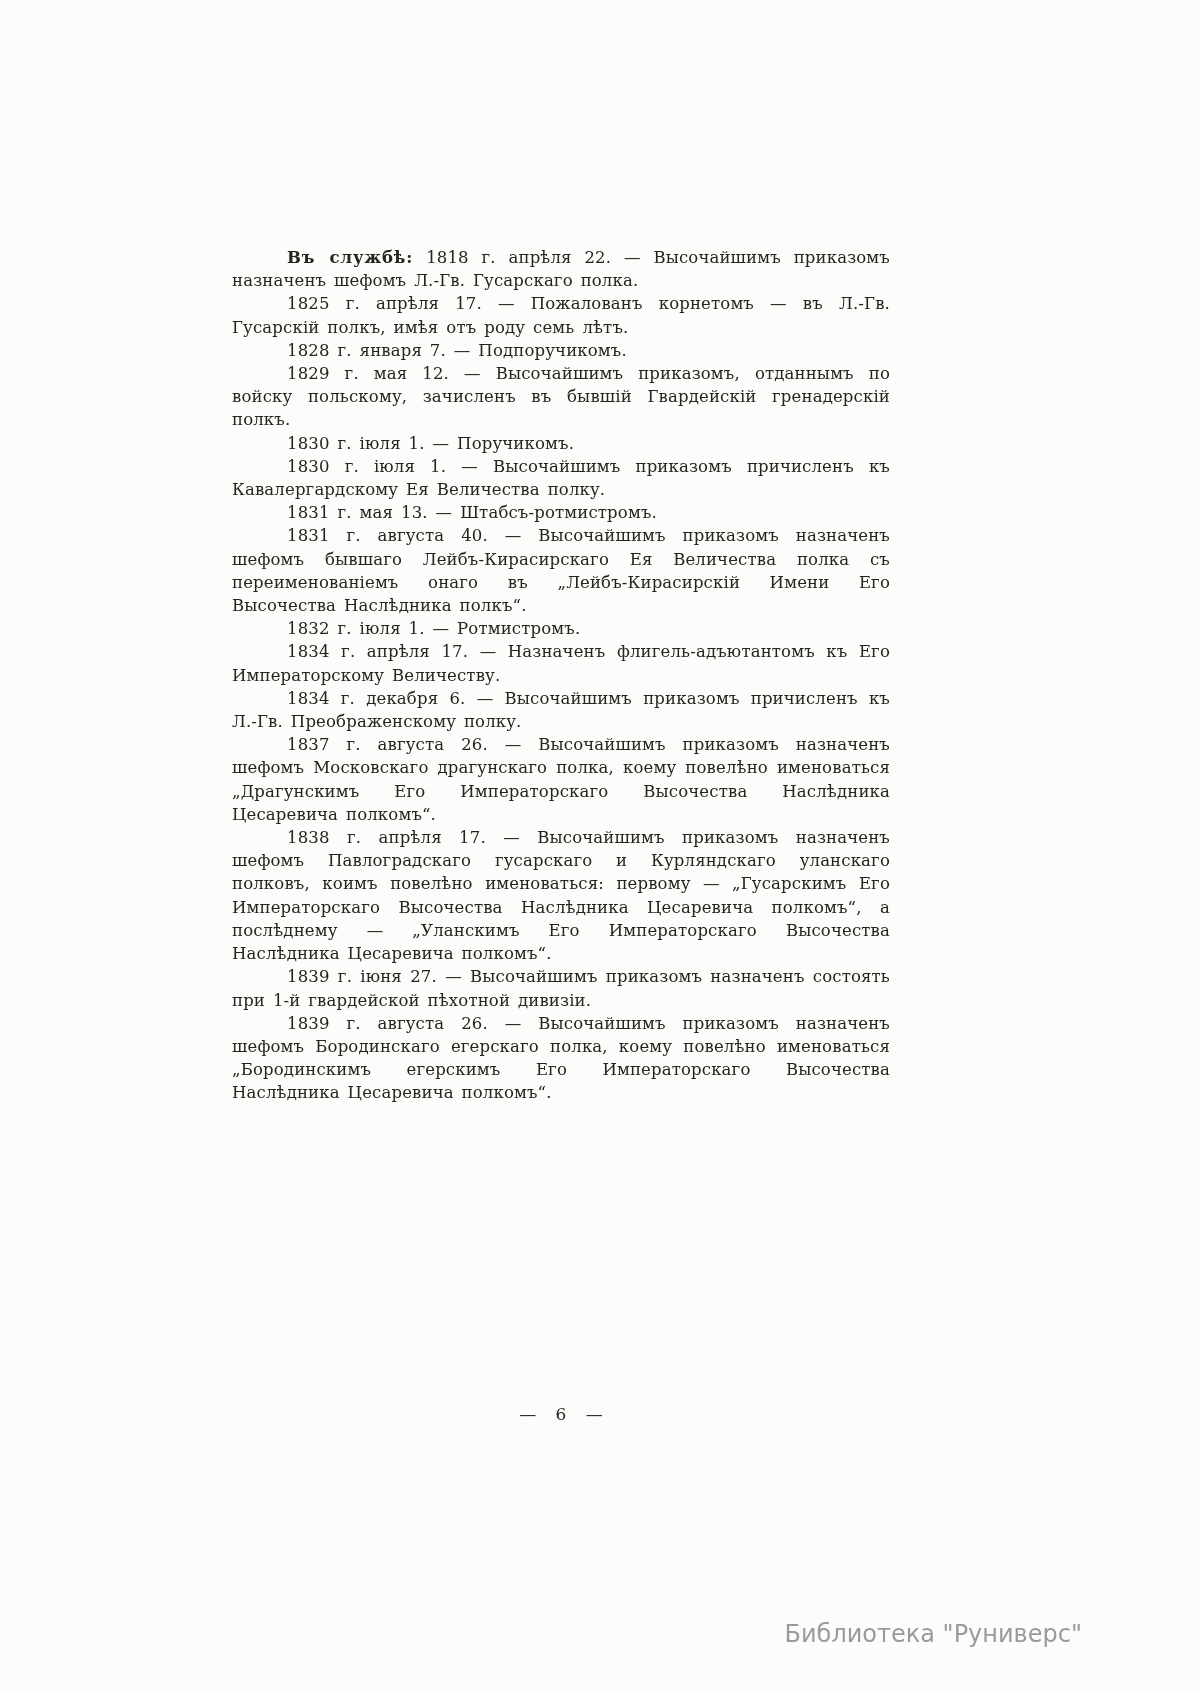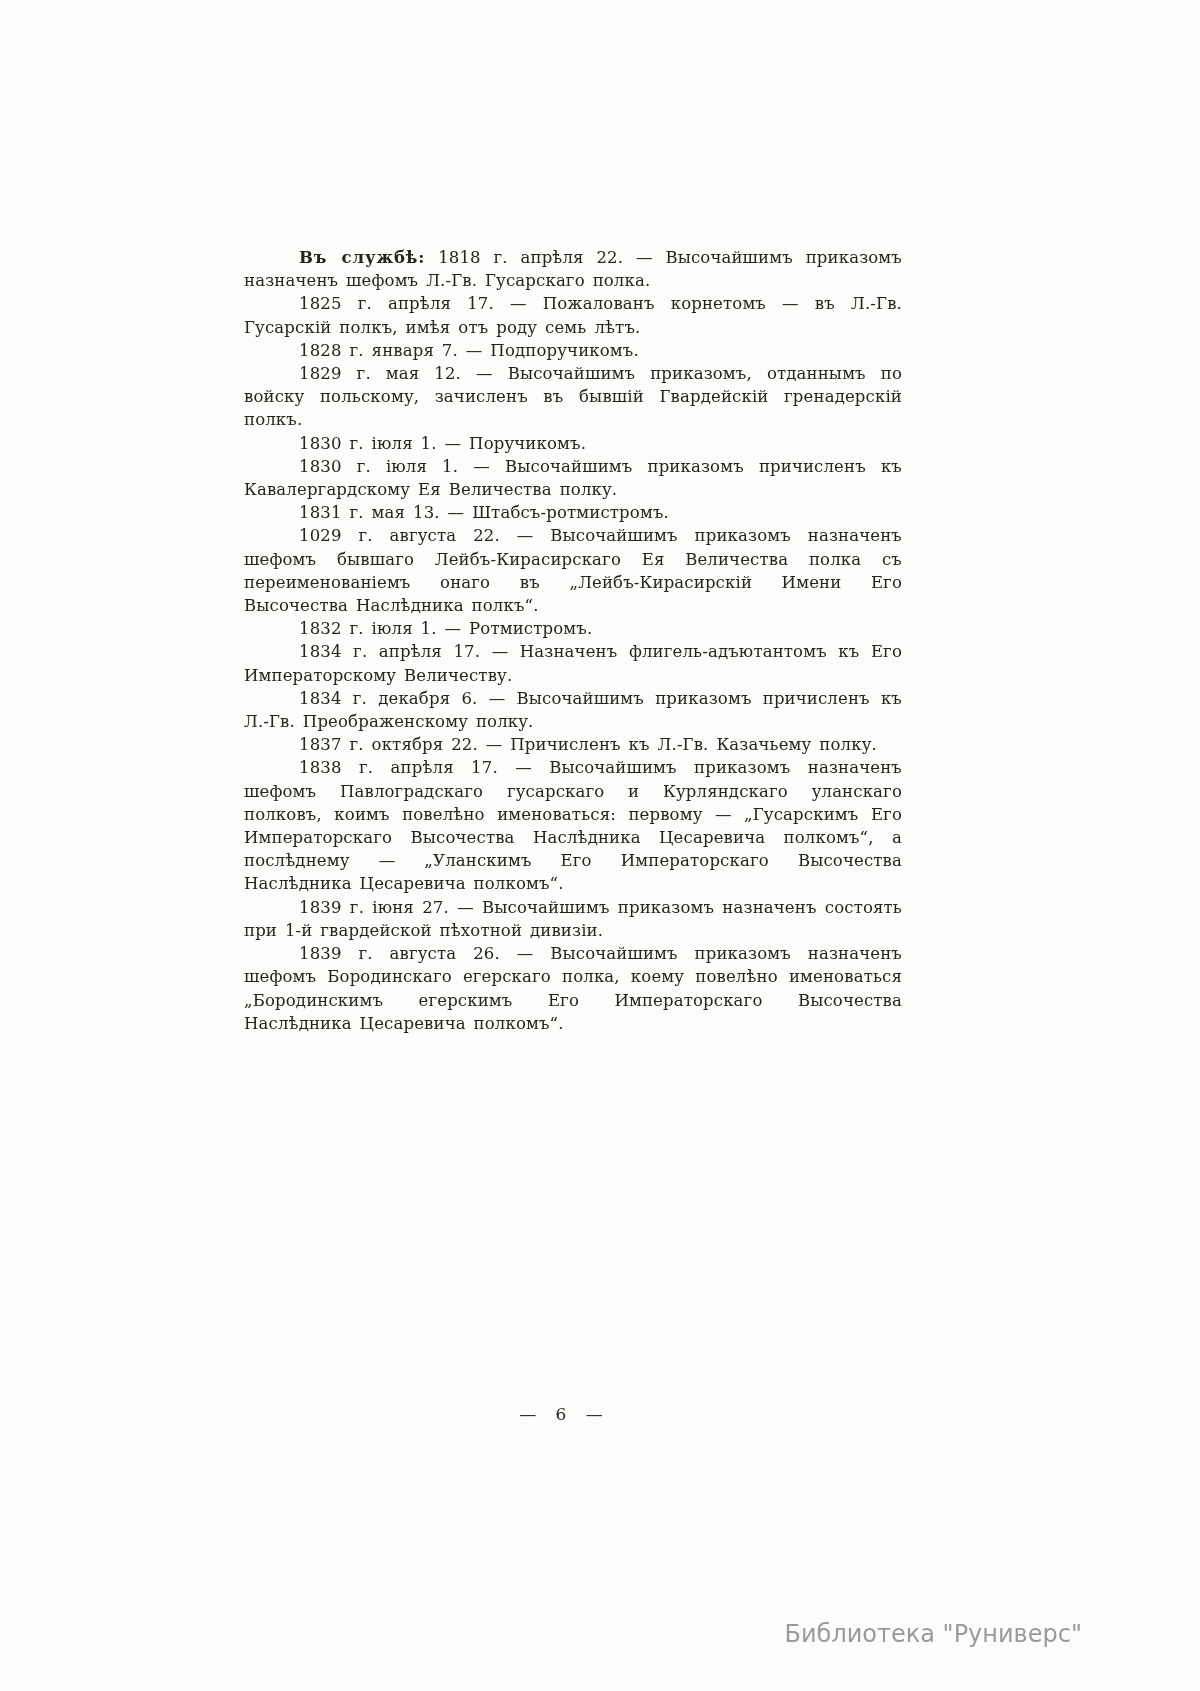--- a/index.html
+++ b/index.html
@@ -11,21 +11,21 @@
     background: #fbfbf9;
     overflow: hidden;
   }
   .page {
     position: absolute;
     inset: 0;
     background: #fcfcfa;
   }
   .doc-body {
     position: absolute;
-    left: 244px;
+    left: 232px;
     top: 246px;
     width: 658px;
     font-family: "DejaVu Serif", "Liberation Serif", serif;
     font-size: 16.5px;
     line-height: 23.2px;
     color: #27231f;
     text-align: justify;
     letter-spacing: 0.15px;
     word-spacing: 2.5px;
   }
@@ -64,24 +64,24 @@
 
 <div class="page">
   <div class="doc-body">
       <p><span class="seg-bold">Въ службѣ:</span><span class="seg-normal"> 1818 г. апрѣля 22. — Высочайшимъ приказомъ назначенъ шефомъ Л.-Гв. Гусарскаго полка.</span></p>
       <p><span class="seg-normal">1825 г. апрѣля 17. — Пожалованъ </span><span class="seg-italic">корнетомъ</span><span class="seg-normal"> — въ Л.-Гв. Гусарскій полкъ, имѣя отъ роду семь лѣтъ.</span></p>
       <p><span class="seg-normal">1828 г. января 7. — </span><span class="seg-italic">Подпоручикомъ</span><span class="seg-normal">.</span></p>
       <p><span class="seg-normal">1829 г. мая 12. — Высочайшимъ приказомъ, отданнымъ по войску польскому, зачисленъ въ бывшій Гвардейскій гренадерскій полкъ.</span></p>
       <p><span class="seg-normal">1830 г. іюля 1. — </span><span class="seg-italic">Поручикомъ</span><span class="seg-normal">.</span></p>
       <p><span class="seg-normal">1830 г. іюля 1. — Высочайшимъ приказомъ причисленъ къ Кавалергардскому Ея Величества полку.</span></p>
       <p><span class="seg-normal">1831 г. мая 13. — </span><span class="seg-italic">Штабсъ-ротмистромъ</span><span class="seg-normal">.</span></p>
-      <p><span class="seg-normal">1029 г. августа 22. — Высочайшимъ приказомъ назначенъ шефомъ бывшаго Лейбъ-Кирасирскаго Ея Величества полка съ переименованіемъ онаго въ „Лейбъ-Кирасирскій Имени Его Высочества Наслѣдника полкъ“.</span></p>
+      <p><span class="seg-normal">1831 г. августа 40. — Высочайшимъ приказомъ назначенъ шефомъ бывшаго Лейбъ-Кирасирскаго Ея Величества полка съ переименованіемъ онаго въ „Лейбъ-Кирасирскій Имени Его Высочества Наслѣдника полкъ“.</span></p>
       <p><span class="seg-normal">1832 г. іюля 1. — </span><span class="seg-italic">Ротмистромъ</span><span class="seg-normal">.</span></p>
       <p><span class="seg-normal">1834 г. апрѣля 17. — Назначенъ </span><span class="seg-italic">флигель-адъютантомъ къ Его Императорскому Величеству</span><span class="seg-normal">.</span></p>
       <p><span class="seg-normal">1834 г. декабря 6. — Высочайшимъ приказомъ причисленъ къ Л.-Гв. Преображенскому полку.</span></p>
-      <p><span class="seg-normal">1837 г. октября 22. — Причисленъ къ Л.-Гв. Казачьему полку.</span></p>
+      <p><span class="seg-normal">1837 г. августа 26. — Высочайшимъ приказомъ назначенъ шефомъ Московскаго драгунскаго полка, коему повелѣно именоваться „Драгунскимъ Его Императорскаго Высочества Наслѣдника Цесаревича полкомъ“.</span></p>
       <p><span class="seg-normal">1838 г. апрѣля 17. — Высочайшимъ приказомъ назначенъ шефомъ Павлоградскаго гусарскаго и Курляндскаго уланскаго полковъ, коимъ повелѣно именоваться: первому — „Гусарскимъ Его Императорскаго Высочества Наслѣдника Цесаревича полкомъ“, а послѣднему — „Уланскимъ Его Императорскаго Высочества Наслѣдника Цесаревича полкомъ“.</span></p>
       <p><span class="seg-normal">1839 г. іюня 27. — Высочайшимъ приказомъ назначенъ состоять при 1-й гвардейской пѣхотной дивизіи.</span></p>
       <p><span class="seg-normal">1839 г. августа 26. — Высочайшимъ приказомъ назначенъ шефомъ Бородинскаго егерскаго полка, коему повелѣно именоваться „Бородинскимъ егерскимъ Его Императорскаго Высочества Наслѣдника Цесаревича полкомъ“.</span></p>
     </div>
   <div class="page-number">— 6 —</div>
   <div class="watermark">Библиотека "Руниверс"</div>
 </div>
 
 </body></html>

